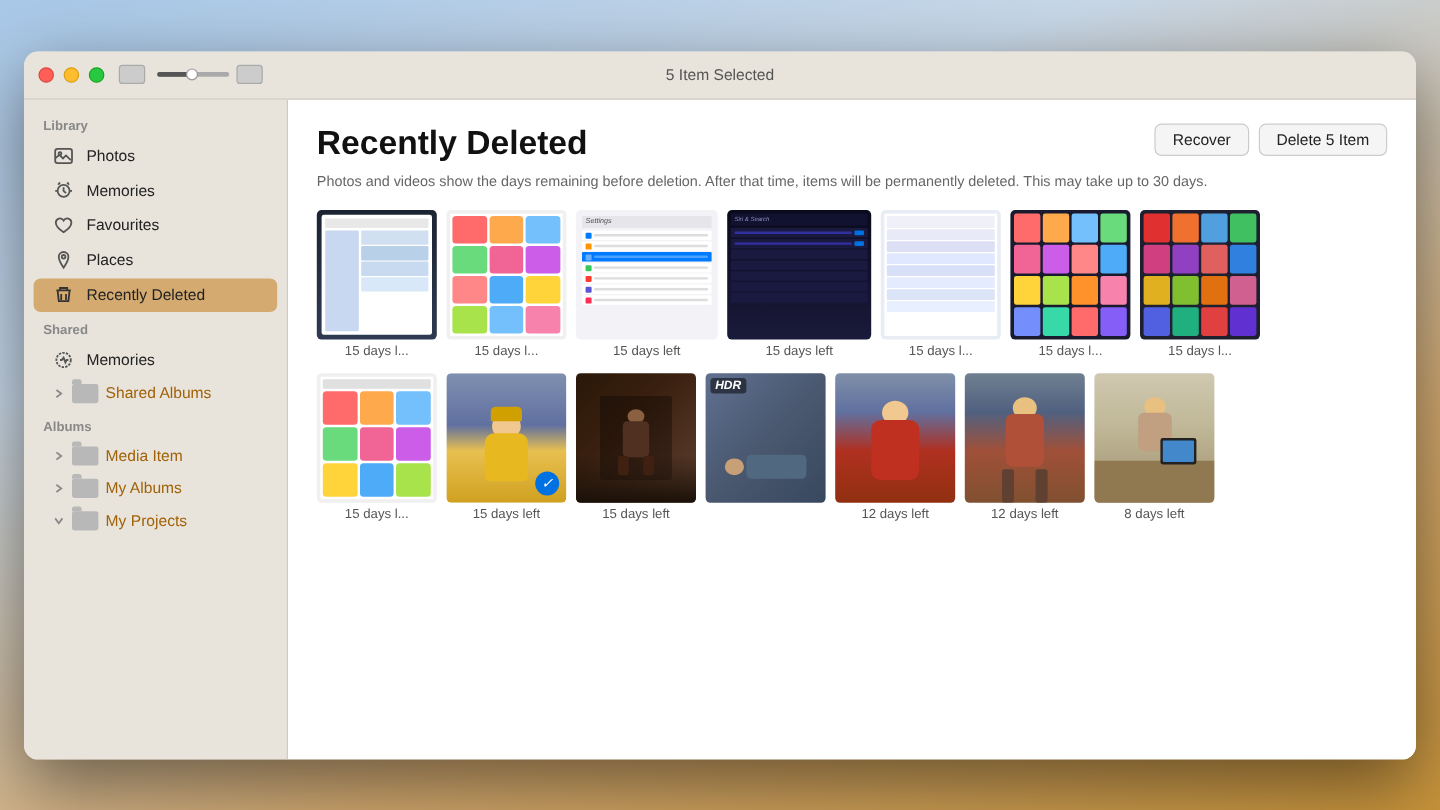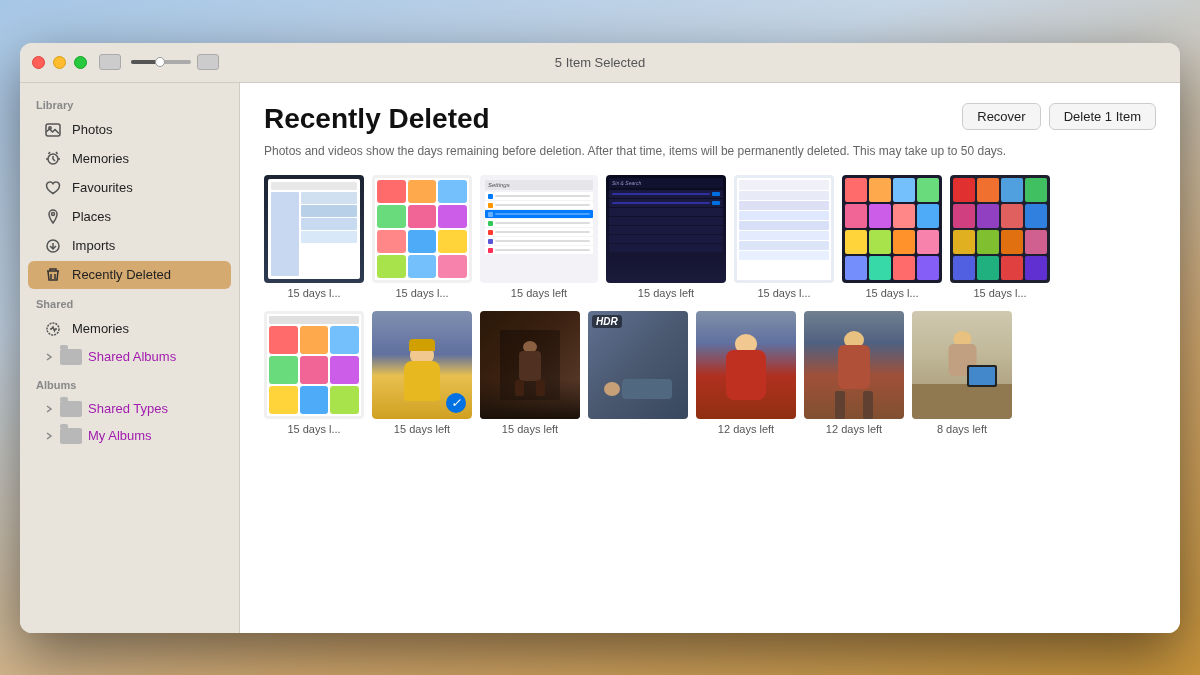--- a/index.html
+++ b/index.html
@@ -166,21 +166,21 @@
 
     .sidebar-group-item {
       display: flex;
       align-items: center;
       gap: 6px;
       padding: 5px 16px;
       cursor: pointer;
       border-radius: 6px;
       margin: 1px 8px;
       font-size: 13px;
-      color: #a21caf;
+      color: #a16207;
     }
 
     .chevron {
       width: 10px;
       height: 10px;
       display: inline-block;
       flex-shrink: 0;
     }
 
     .folder-icon-mini {
@@ -367,29 +367,20 @@
       <div class="sidebar-item">
         <div class="sidebar-item-icon">
           <svg viewBox="0 0 16 16" fill="none" stroke="#555" stroke-width="1.5">
             <path d="M8 1C5.8 1 4 2.8 4 5c0 3.5 4 9 4 9s4-5.5 4-9c0-2.2-1.8-4-4-4z"></path>
             <circle cx="8" cy="5" r="1.5"></circle>
           </svg>
         </div>
         <span>Places</span>
       </div>
 
-      <div class="sidebar-item">
-        <div class="sidebar-item-icon">
-          <svg viewBox="0 0 16 16" fill="none" stroke="#555" stroke-width="1.5">
-            <circle cx="8" cy="8" r="6"></circle>
-            <path d="M8 5v6M5 8l3 3 3-3"></path>
-          </svg>
-        </div>
-        <span>Imports</span>
-      </div>
 
       <div class="sidebar-item active">
         <div class="sidebar-item-icon">
           <svg viewBox="0 0 16 16" fill="none" stroke="#333" stroke-width="1.5">
             <path d="M2 4h12M5 4V2h6v2M6 7v5M10 7v5M3 4l1 9h8l1-9"></path>
           </svg>
         </div>
         <span>Recently Deleted</span>
       </div>
 
@@ -413,44 +404,51 @@
         <span>Shared Albums</span>
       </div>
 
       <div class="sidebar-section-label">Albums</div>
 
       <div class="sidebar-group-item">
         <svg class="chevron" viewBox="0 0 10 10" fill="none" stroke="#888" stroke-width="1.5">
           <path d="M3 2l4 3-4 3"></path>
         </svg>
         <div class="folder-icon-mini"></div>
-        <span>Shared Types</span>
+        <span>Media Item</span>
       </div>
 
       <div class="sidebar-group-item">
         <svg class="chevron" viewBox="0 0 10 10" fill="none" stroke="#888" stroke-width="1.5">
           <path d="M3 2l4 3-4 3"></path>
         </svg>
         <div class="folder-icon-mini"></div>
         <span>My Albums</span>
       </div>
 
 
+      <div class="sidebar-group-item">
+        <svg class="chevron" viewBox="0 0 10 10" fill="none" stroke="#888" stroke-width="1.5">
+          <path d="M2 3l3 4 3-4"></path>
+        </svg>
+        <div class="folder-icon-mini"></div>
+        <span>My Projects</span>
+      </div>
 
     </div>
 
     <div class="photo-area">
       <div class="photo-area-header">
         <h1 class="photo-area-title">Recently Deleted</h1>
         <div class="header-buttons">
           <button class="btn">Recover</button>
-          <button class="btn">Delete 1 Item</button>
-        </div>
-      </div>
-      <p class="subtitle">Photos and videos show the days remaining before deletion. After that time, items will be permanently deleted. This may take up to 50 days.</p>
+          <button class="btn">Delete 5 Item</button>
+        </div>
+      </div>
+      <p class="subtitle">Photos and videos show the days remaining before deletion. After that time, items will be permanently deleted. This may take up to 30 days.</p>
 
       <div class="photo-row">
 
         <div class="photo-item">
           <div class="photo-thumb" style="width: 100px; height: 108px; background: linear-gradient(rgb(28, 36, 51) 0%, rgb(45, 58, 80) 100%); border-radius: 4px; overflow: hidden; padding: 4px; position: relative;">
             <div style="background:#fff;width:100%;height:100%;border-radius:2px;display:flex;flex-direction:column;gap:2px;padding:3px;">
               <div style="height:8px;background:#e8e8e8;border-radius:1px;"></div>
               <div style="display:flex;gap:2px;flex:1;">
                 <div style="width:28px;background:#c8d8f0;border-radius:1px;"></div>
                 <div style="flex:1;display:flex;flex-direction:column;gap:1px;">

